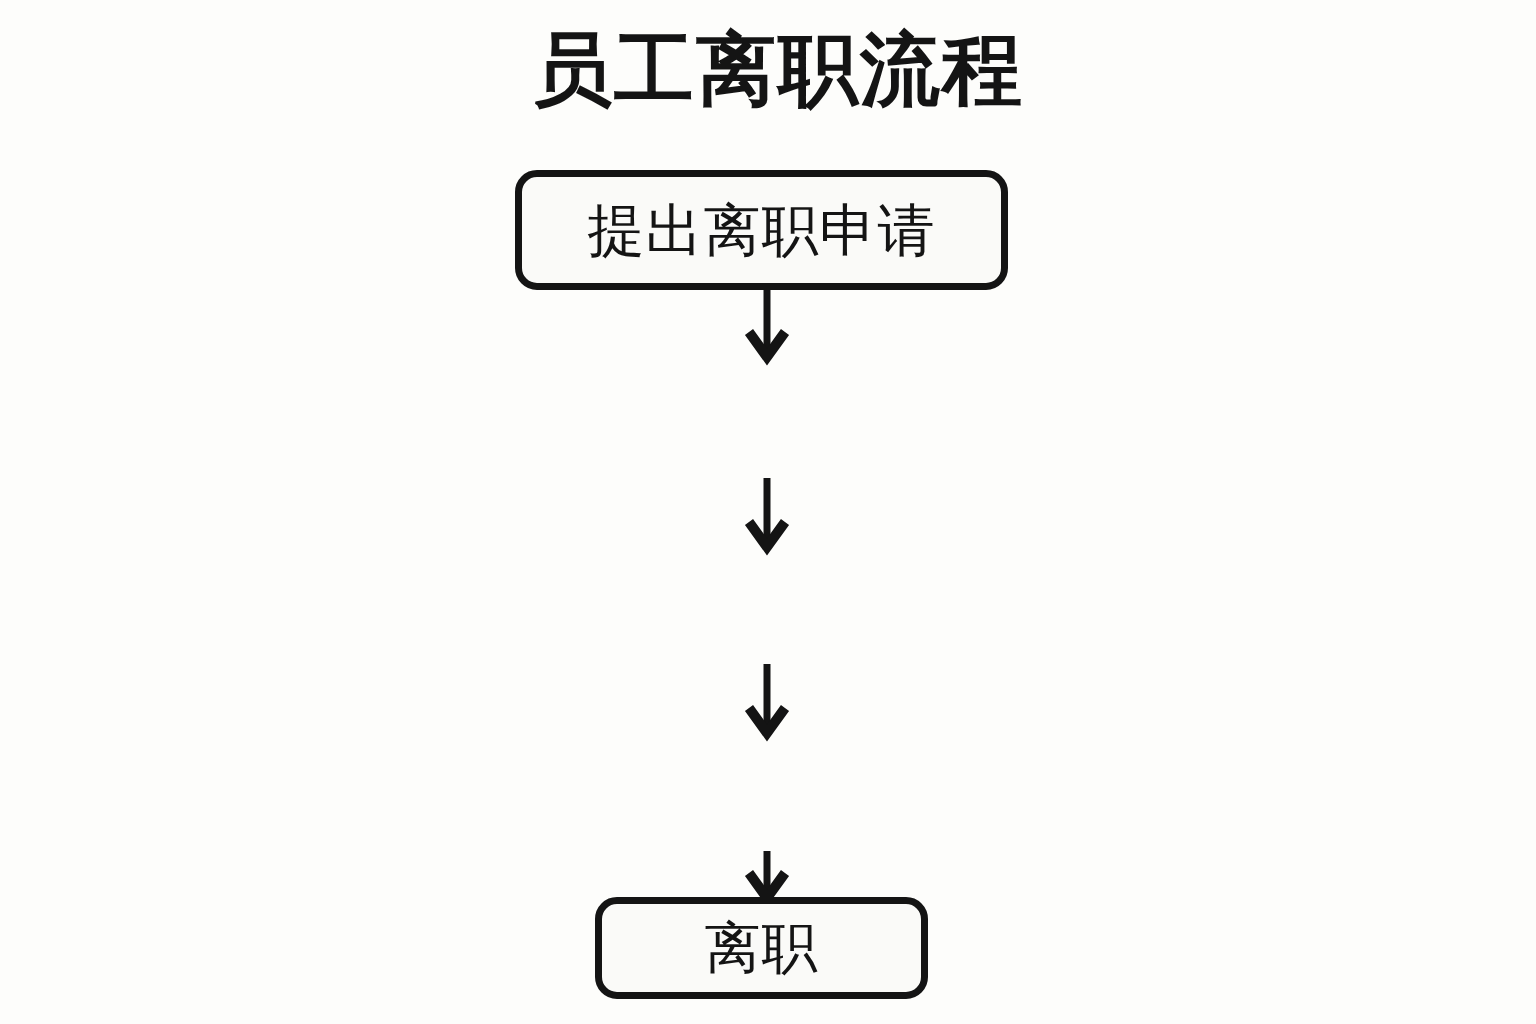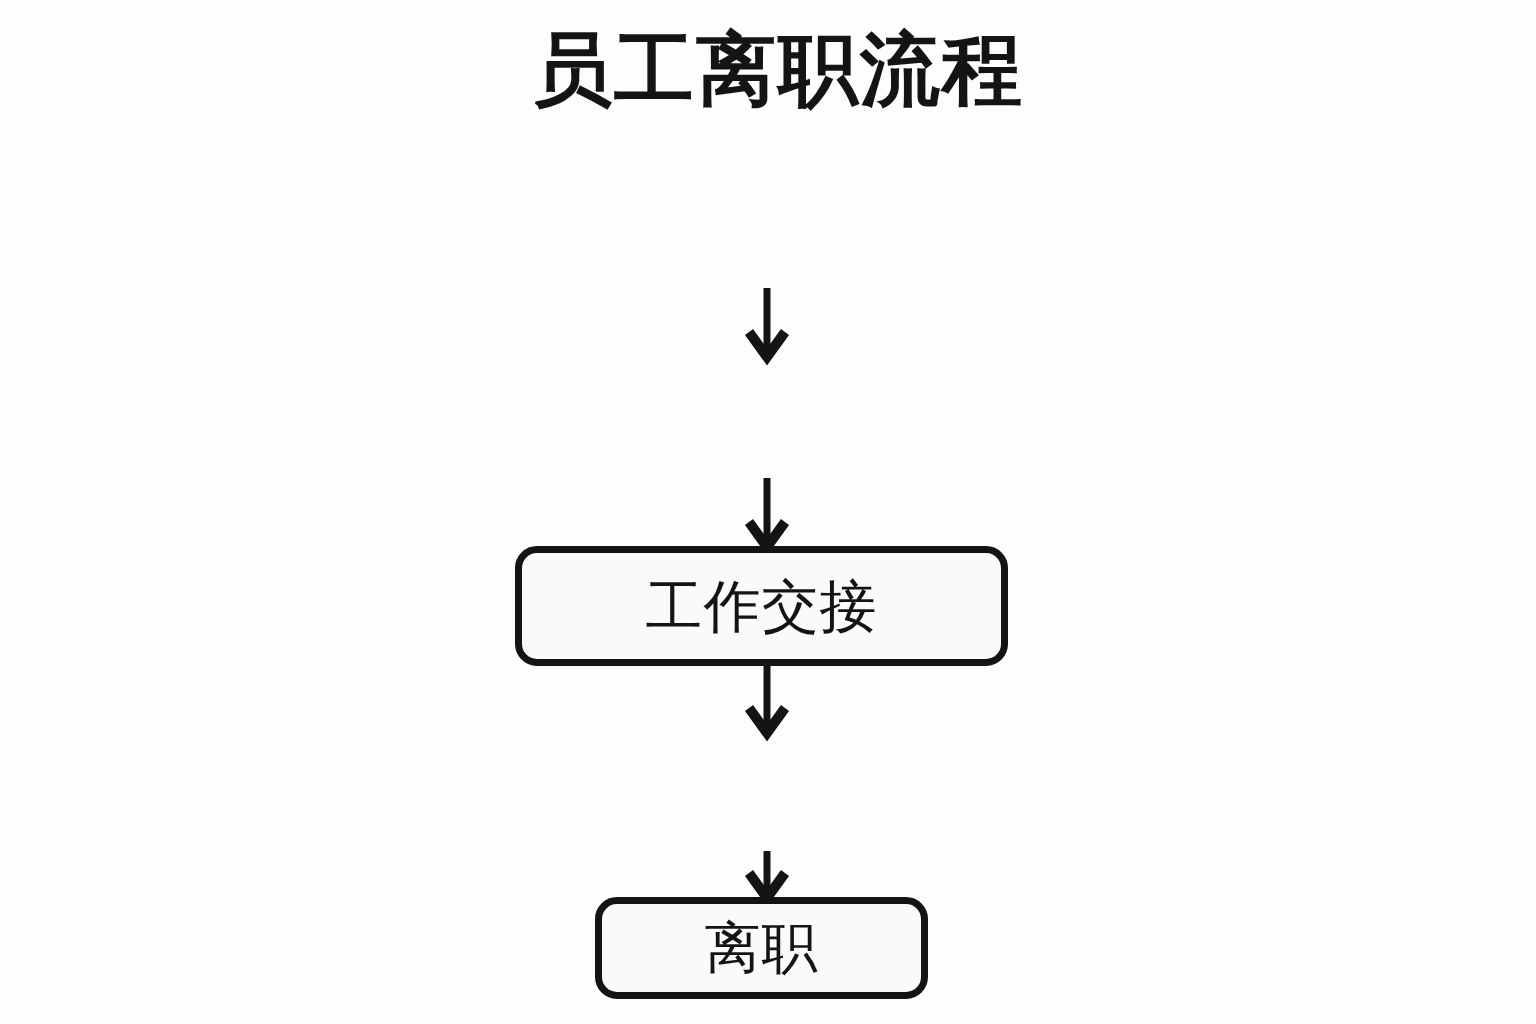--- a/index.html
+++ b/index.html
@@ -69,39 +69,39 @@
   .conn-3 { top: 664px; height: 72px; }
   .conn-4 { top: 851px; height: 50px; }
 </style>
 </head>
 <body>
 
 <div id="flowchart-root">
 
   <div class="chart-title">员工离职流程</div>
 
+  <div class="node node-1">
+    <span class="node-label">提出离职申请</span>
+  </div>
 
   <div class="connector conn-1">
     <svg width="44" height="72" viewBox="0 0 44 72">
       <line x1="22" y1="0" x2="22" y2="68" stroke="#141414" stroke-width="7"></line>
       <polyline points="4,44 22,69 40,44" fill="none" stroke="#141414" stroke-width="10" stroke-linecap="butt" stroke-linejoin="miter"></polyline>
     </svg>
   </div>
 
 
   <div class="connector conn-2">
     <svg width="44" height="72" viewBox="0 0 44 72">
       <line x1="22" y1="0" x2="22" y2="68" stroke="#141414" stroke-width="7"></line>
       <polyline points="4,44 22,69 40,44" fill="none" stroke="#141414" stroke-width="10" stroke-linecap="butt" stroke-linejoin="miter"></polyline>
     </svg>
   </div>
 
-  <div class="node node-3">
-    <span class="node-label">工作交接</span>
-  </div>
 
   <div class="connector conn-3">
     <svg width="44" height="72" viewBox="0 0 44 72">
       <line x1="22" y1="0" x2="22" y2="68" stroke="#141414" stroke-width="7"></line>
       <polyline points="4,44 22,69 40,44" fill="none" stroke="#141414" stroke-width="10" stroke-linecap="butt" stroke-linejoin="miter"></polyline>
     </svg>
   </div>
 
 
   <div class="connector conn-4">

